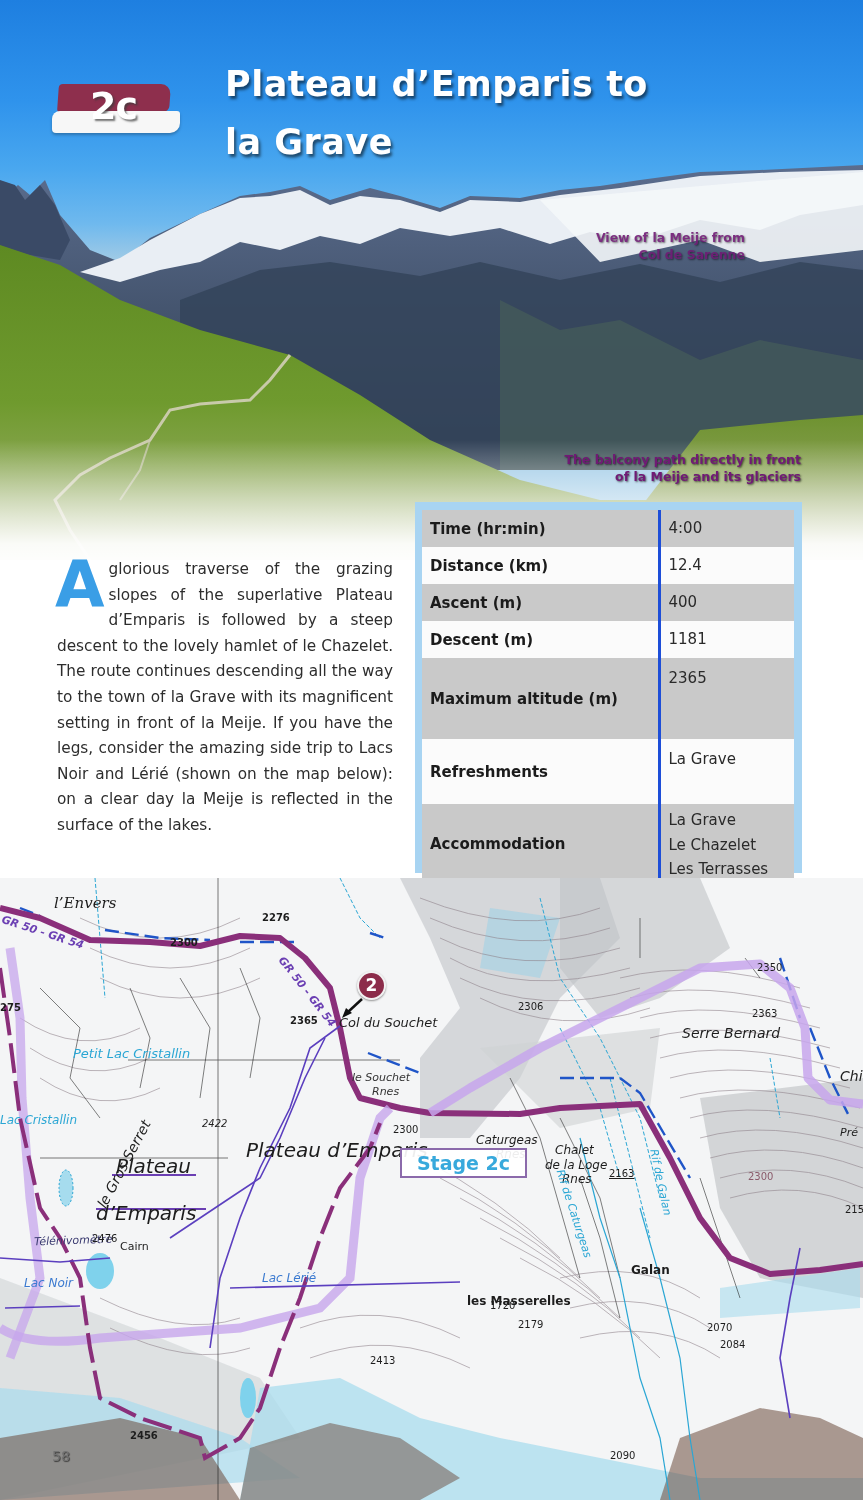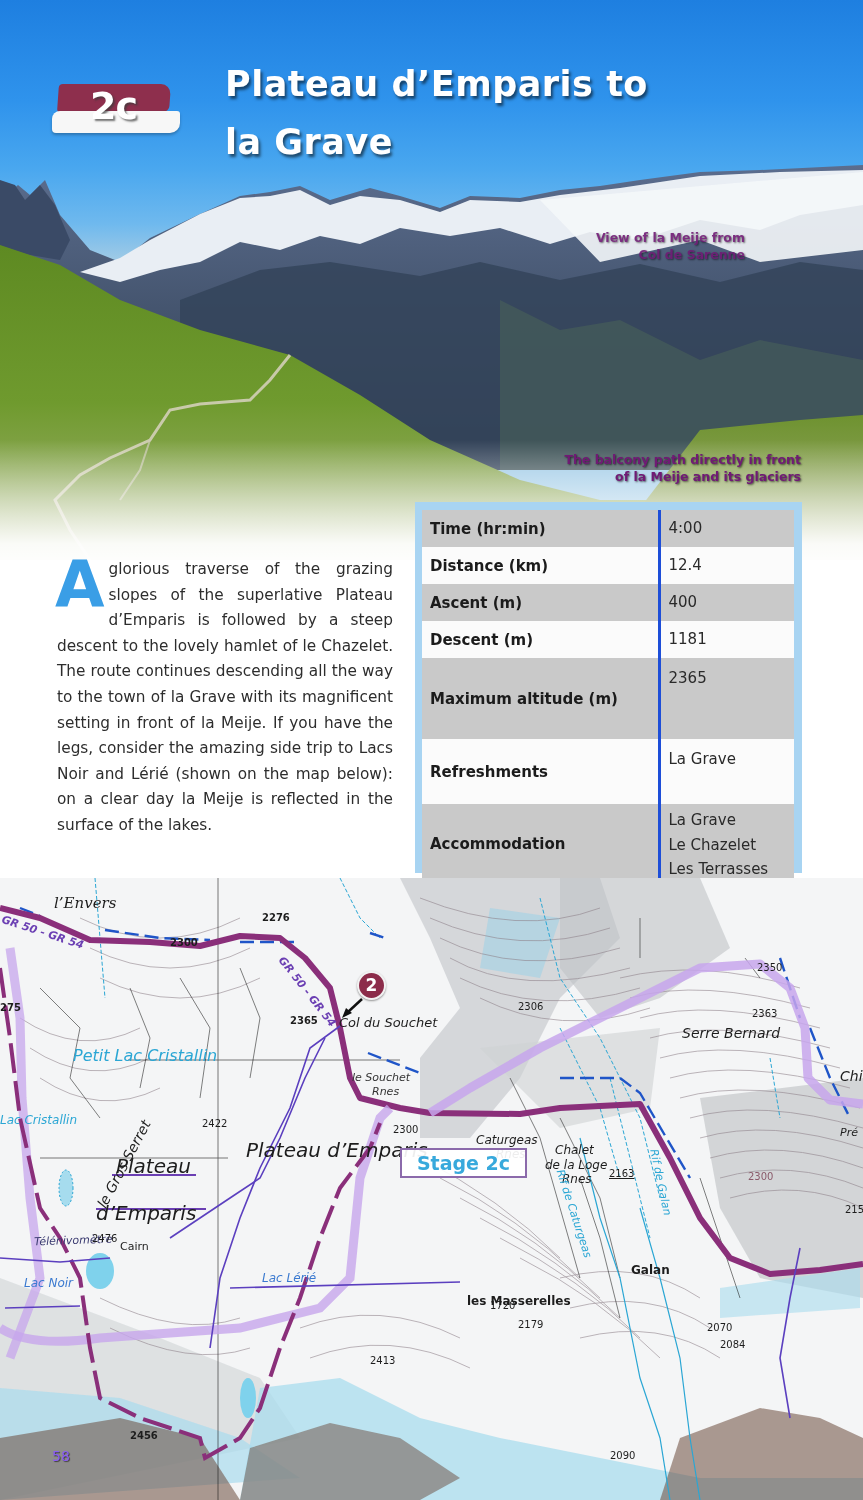--- a/index.html
+++ b/index.html
@@ -102,21 +102,21 @@
   }
   .waypoint {
     position: absolute; left: 357px; top: 971px; width: 29px; height: 29px; border-radius: 50%;
     background: #8c2c4a; border: 2px solid #f2f2f2;
     color: #fff; font-weight: bold; font-size: 17px; line-height: 25px; text-align: center;
     font-family: "DejaVu Sans", sans-serif;
     box-shadow: 0 1px 2px rgba(0,0,0,0.4);
   }
   .page-number {
     position: absolute; left: 52px; top: 1448px;
-    font-family: "DejaVu Sans", sans-serif; font-size: 14px; color: #8b5cf6;
+    font-family: "DejaVu Sans", sans-serif; font-size: 14px; color: #737373;
     text-shadow: 1px 1px 1px rgba(0,0,0,0.6);
   }
 </style>
 </head>
 <body>
 
 <div class="hero">
   <svg class="scene" viewBox="0 0 863 560" preserveAspectRatio="none">
     <defs>
       <linearGradient id="rock" x1="0" y1="0" x2="0" y2="1">
@@ -344,21 +344,21 @@
 
     <path d="M362,999 L348,1012" transform="translate(0,-878)" stroke="#111" stroke-width="2.5"></path>
     <polygon points="342,1018 346,1008 352,1013" transform="translate(0,-878)" fill="#111"></polygon>
   </svg>
 
   <div class="map-label route" style="left:4px; top:35px; transform:rotate(18deg); transform-origin:left top;">GR 50 - GR 54</div>
   <div class="map-label route" style="left:286px; top:76px; transform:rotate(52deg); transform-origin:left top;">GR 50 - GR 54</div>
 
   <div class="map-label" style="left:54px; top:0px; font-size:15px; font-family:'DejaVu Serif', serif;margin-top:16px;">l’Envers</div>
   <div class="map-label" style="left:339px; top:137px; font-size:13px;">Col du Souchet</div>
-  <div class="map-label water" style="left:73px; top:168px; font-size:16px;">Petit Lac Cristallin</div>
+  <div class="map-label water" style="left:73px; top:168px; font-size:13px;">Petit Lac Cristallin</div>
   <div class="map-label water" style="left:0px; top:235px; font-size:12px;">Lac Cristallin</div>
   <div class="map-label" style="left:352px; top:193px; font-size:11px; color:#333;">le Souchet</div>
   <div class="map-label" style="left:372px; top:207px; font-size:11px; color:#333;">Rnes</div>
   <div class="map-label" style="left:682px; top:147px; font-size:14px;">Serre Bernard</div>
   <div class="map-label" style="left:94px; top:325px; font-size:14px; transform:rotate(-62deg); transform-origin:left top;">le Gros Serret</div>
   <div class="map-label" style="left:555px; top:265px; font-size:12px;">Chalet</div>
   <div class="map-label" style="left:545px; top:280px; font-size:12px;">de la Loge</div>
   <div class="map-label" style="left:562px; top:294px; font-size:12px;">Rnes</div>
   <div class="map-label" style="left:120px; top:362px; font-size:11px; font-style:normal;">Cairn</div>
   <div class="map-label big" style="left:116px; top:276px;">Plateau</div>
@@ -376,21 +376,21 @@
   <div class="map-label" style="left:840px; top:190px; font-size:14px;">Chi</div>
   <div class="map-label" style="left:840px; top:248px; font-size:11px;">Pré</div>
 
   <div class="map-label alt" style="left:262px; top:3px;margin-top:31px;">2276</div>
   <div class="map-label alt" style="left:170px; top:59px;">2300</div>
   <div class="map-label alt" style="left:0px; top:124px;">275</div>
   <div class="map-label alt" style="left:290px; top:137px;">2365</div>
   <div class="map-label alt" style="left:518px; top:123px; font-weight:normal;">2306</div>
   <div class="map-label alt" style="left:757px; top:84px; font-weight:normal;">2350</div>
   <div class="map-label alt" style="left:752px; top:130px; font-weight:normal;">2363</div>
-  <div class="map-label alt" style="left:202px; top:240px; font-weight:normal;">2422</div>
+  <div class="map-label alt" style="left:202px; top:240px; font-weight:normal;font-style:italic;">2422</div>
   <div class="map-label alt" style="left:393px; top:246px; font-weight:normal;">2300</div>
   <div class="map-label alt" style="left:609px; top:290px; font-weight:normal;text-decoration:underline;">2163</div>
   <div class="map-label alt" style="left:748px; top:293px; font-weight:normal; color:#8a5a6a;">2300</div>
   <div class="map-label alt" style="left:92px; top:355px; font-weight:normal;">2476</div>
   <div class="map-label alt" style="left:490px; top:422px; font-weight:normal;">1720</div>
   <div class="map-label alt" style="left:370px; top:477px; font-weight:normal;">2413</div>
   <div class="map-label alt" style="left:130px; top:552px;">2456</div>
   <div class="map-label alt" style="left:518px; top:441px; font-weight:normal;">2179</div>
   <div class="map-label alt" style="left:610px; top:572px; font-weight:normal;">2090</div>
   <div class="map-label alt" style="left:707px; top:444px; font-weight:normal;">2070</div>

